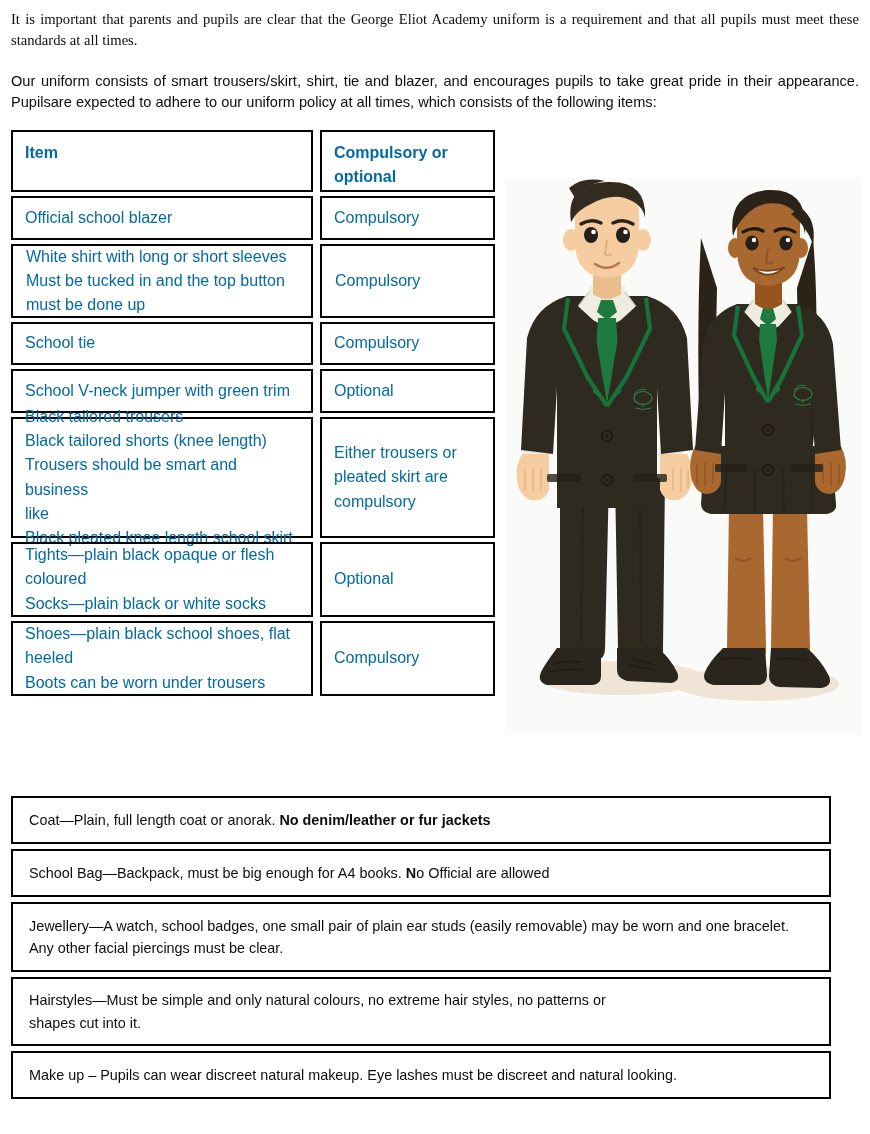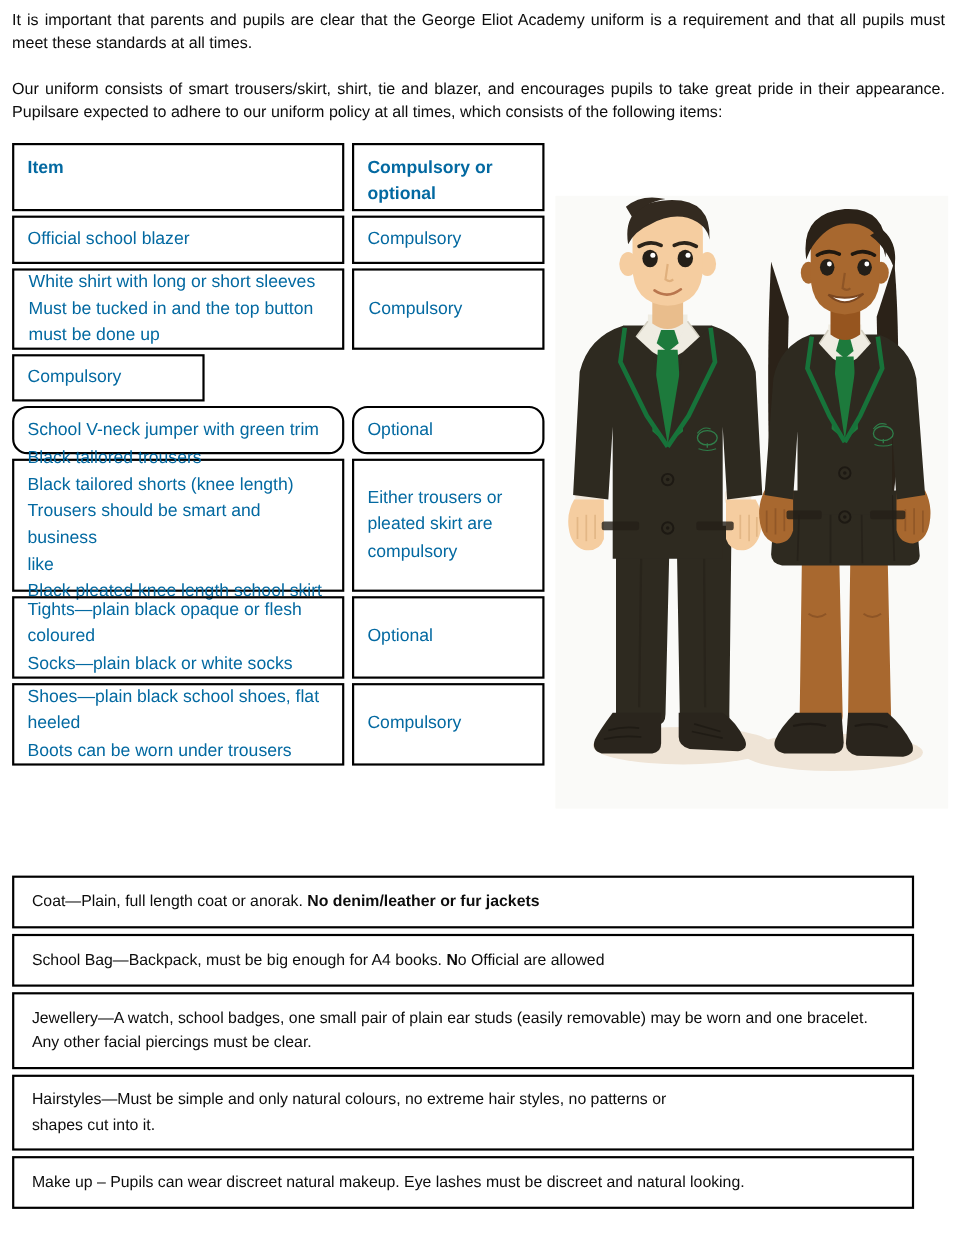--- a/index.html
+++ b/index.html
@@ -27,21 +27,21 @@
   .intro {
     position: absolute;
     left: 11px;
     width: 848px;
     font-size: 14.6px;
     line-height: 1.42;
     text-align: justify;
     text-justify: inter-word;
     color: #0d0d0d;
   }
-  #para-1 { top: 9px; }
+  #para-1 { top: 9px; font-family: Liberation Serif, serif; }
   #para-2 { top: 71px; }
   .intro p { margin: 0; }
 
   
   .uniform-table {
     position: absolute;
     left: 11px;
     top: 130px;
     width: 484px;
   }
@@ -66,21 +66,21 @@
     font-weight: bold;
     align-items: flex-start;
   }
   .tcell .cell-text { white-space: pre-line; }
 
   
   .h-header  { height: 62px; }
   .h-r1      { height: 44px; }
   .h-r2      { height: 74px; padding-left: 13px; }
   .h-r3      { height: 43px; }
-  .h-r4      { height: 44px; border-radius: 14px; }
+  .h-r4      { height: 44px; }
   .h-r5      { height: 121px; }
   .h-r6      { height: 75px; }
   .h-r7      { height: 75px; }
 
   
   .students-figure {
     position: absolute;
     left: 505px;
     top: 178px;
     width: 357px;
@@ -154,20 +154,23 @@
         <span class="cell-text">White shirt with long or short sleeves
 Must be tucked in and the top button
 must be done up</span>
       </div>
       <div class="tcell col-status h-r2">
         <span class="cell-text">Compulsory</span>
       </div>
     </div>
 
     <div class="trow">
+      <div class="tcell col-item h-r3">
+        <span class="cell-text">School tie</span>
+      </div>
       <div class="tcell col-status h-r3">
         <span class="cell-text">Compulsory</span>
       </div>
     </div>
 
     <div class="trow">
       <div class="tcell col-item h-r4">
         <span class="cell-text">School V-neck jumper with green trim</span>
       </div>
       <div class="tcell col-status h-r4">

